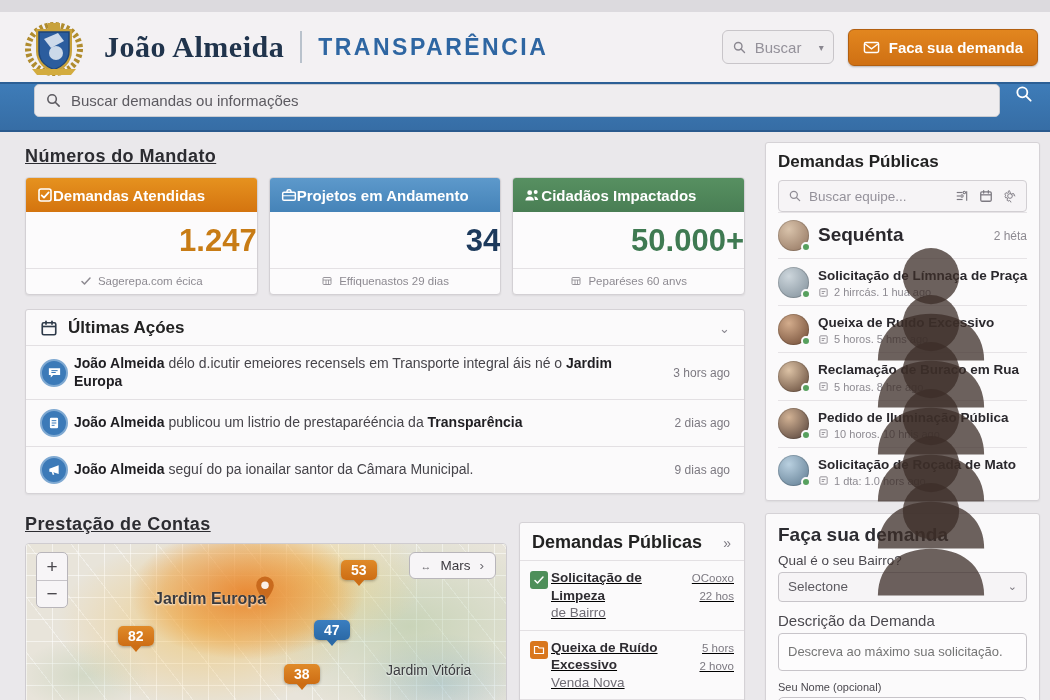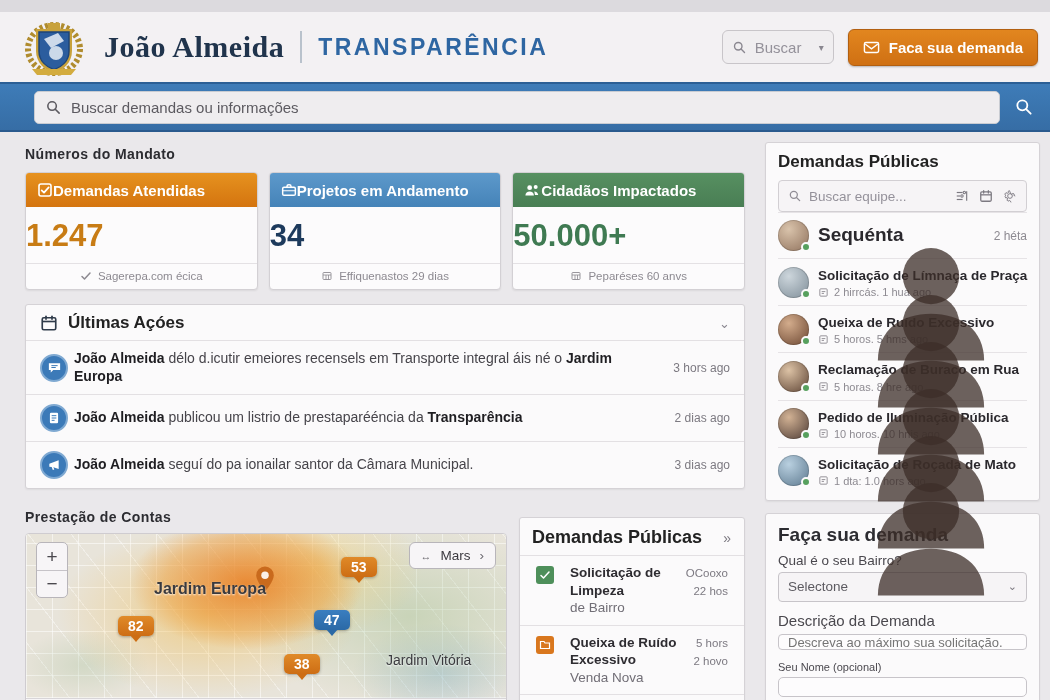--- a/index.html
+++ b/index.html
@@ -12,39 +12,39 @@
   .hdr-title { font-family:"Liberation Serif", serif; font-size:30px; font-weight:bold; color:#20344c; margin-left:18px; letter-spacing:.5px; }
   .hdr-sep { width:2px; height:32px; background:#b9c2cc; margin:0 16px; }
   .hdr-brand { font-size:23px; font-weight:600; color:#2e66a2; letter-spacing:2.5px; }
   .hdr-right { margin-left:auto; display:flex; align-items:center; gap:14px; }
   .hdr-search { width:112px; height:34px; border:1px solid #c8c5c9; border-radius:6px; background:#f0eef0; display:flex; align-items:center; gap:8px; padding:0 9px; color:#8a8790; }
   .hdr-search .txt { font-size:15px; color:#94919a; }
   .hdr-search .caret { margin-left:auto; font-size:10px; color:#8a8790; }
   .cta { height:37px; border-radius:6px; background:linear-gradient(#e2861f,#cf7013); border:1px solid #b25f10; color:#fff; font-size:15px; font-weight:bold; display:flex; align-items:center; gap:9px; padding:0 14px; box-shadow:0 1px 2px rgba(0,0,0,.25); cursor:pointer; }
 
   
-  .bluebar { height:50px; background:linear-gradient(#3e7cb8,#366da5); border-top:2px solid #2b5f95; border-bottom:2px solid #2a5a8e; display:flex; align-items:center; padding:0 16px 0 34px; gap:14px; }
+  .bluebar { height:50px; background:linear-gradient(#3e7cb8,#366da5); border-top:2px solid #2b5f95; border-bottom:2px solid #2a5a8e; display:flex; align-items:flex-start; padding:0 16px 0 34px; gap:14px; }
   .bigsearch { flex:1; height:33px; background:#efedef; border:1px solid #c9ccd2; border-radius:5px; display:flex; align-items:center; gap:9px; padding:0 10px; }
   .bigsearch .ph { font-size:15px; color:#5c5a60; }
   .bluebar .end-ic { color:#fff; }
 
   
   .main { display:flex; gap:20px; padding:10px 10px 0 25px; }
   .colL { width:720px; flex:0 0 auto; }
   .colR { width:275px; flex:0 0 auto; }
-  h2.sec { font-size:14px; font-weight:600; color:#2c2c31; letter-spacing:.4px; margin:4px 0 10px; }
+  h2.sec { font-size:18px; font-weight:600; color:#2c2c31; letter-spacing:.4px; margin:4px 0 10px;text-decoration:underline; }
 
   
   .cards { display:flex; gap:11px; }
   .card { flex:1; background:#fcfbfc; border:1px solid #d3d0d4; border-radius:4px; box-shadow:0 1px 2px rgba(0,0,0,.07); overflow:hidden; }
   .card-head { height:34px; display:flex; align-items:center; padding:0 11px; color:#fff; font-size:15px; font-weight:600; }
   .ch-orange { background:linear-gradient(#e6921f,#d4740f); }
   .ch-blue   { background:linear-gradient(#5d99cb,#4583b8); }
   .ch-green  { background:linear-gradient(#579061,#497e54); }
-  .card-val { text-align:left; font-size:31px; font-weight:bold; padding:11px 0 9px; }
+  .card-val { text-align:right; font-size:31px; font-weight:bold; padding:11px 0 9px; }
   .cv-orange { color:#c87c15; } .cv-navy { color:#1d3a5c; } .cv-green { color:#3f7a52; }
   .card-foot { border-top:1px solid #e4e1e4; font-size:11.5px; color:#8d8a91; text-align:center; padding:6px 4px 7px; display:flex; align-items:center; justify-content:center; gap:6px; }
 
   
   .panel { background:#fbfafb; border:1px solid #d5d2d6; border-radius:3px; box-shadow:0 1px 2px rgba(0,0,0,.06); }
   .acts { margin-top:14px; }
   .acts-head { display:flex; align-items:center; gap:10px; padding:8px 14px 7px; }
   .acts-head .t { font-size:17px; font-weight:600; color:#222; }
   .acts-head .chev { margin-left:auto; color:#8a8790; font-size:13px; }
   .act-row { border-top:1px solid #e3e0e3; display:flex; align-items:center; gap:6px; padding:9px 14px; }
@@ -80,21 +80,21 @@
   .map-label { position:absolute; font-size:16px; font-weight:600; color:#3a3a3e; text-shadow:0 1px 2px rgba(255,255,255,.9); }
   .map-label.small { font-size:14px; font-weight:400; }
   .map-pin { position:absolute; }
   .map-legend { border-top:1px solid #d8d5d8; background:#f7f5f7; height:28px; display:flex; align-items:center; gap:26px; padding:0 12px; }
 
   
   .dem-panel { flex:1; margin-top:14px; align-self:flex-start; }
   .dem-head { display:flex; align-items:center; padding:9px 12px 7px; }
   .dem-head .t { font-size:18px; font-weight:600; color:#222; }
   .dem-head .more { margin-left:auto; color:#7c7981; font-size:14px; letter-spacing:1px; }
-  .dem-item { border-top:1px solid #e3e0e3; display:flex; gap:16px; padding:8px 16px; }
+  .dem-item { border-top:1px solid #e3e0e3; display:flex; gap:3px; padding:8px 10px;text-decoration:underline; }
   .dem-ic { width:18px; height:18px; border-radius:3px; flex:0 0 auto; margin-top:2px; display:flex; align-items:center; justify-content:center; color:#fff; }
   .di-green { background:#4e8f5a; } .di-orange { background:#d9771e; } .di-blue { background:#2d72b8; }
   .dem-txt { flex:1; font-size:13.5px; line-height:1.3; }
   .dem-txt .t { font-weight:bold; color:#2e2c31; }
   .dem-txt .s { color:#716e76; }
   .dem-right { text-align:right; font-size:11.5px; color:#7c7981; line-height:1.6; white-space:nowrap; }
 
   
   .sb-panel { background:#fbfafb; border:1px solid #d5d2d6; border-radius:3px; box-shadow:0 1px 2px rgba(0,0,0,.06); padding:9px 12px 6px; }
   .sb-title { font-size:17px; font-weight:600; color:#222; margin-bottom:8px; }
@@ -113,21 +113,21 @@
   .sb-name { font-size:13.5px; font-weight:bold; color:#2a282d; line-height:1.2; white-space:nowrap; }
   .sb-meta { display:flex; align-items:center; gap:5px; font-size:11px; color:#8d8a91; margin-top:2px; }
   .sb-right { font-size:12px; color:#8d8a91; white-space:nowrap; }
 
   
   .form-panel { margin-top:12px; padding:10px 12px; }
   .form-title { font-size:19px; font-weight:600; color:#2c2c31; margin-bottom:7px; }
   .f-label { font-size:13.5px; color:#4a484e; margin:7px 0 4px; }
   .f-select { height:30px; border:1px solid #c7c4c9; border-radius:4px; background:#f6f4f6; display:flex; align-items:center; padding:0 9px; font-size:13.5px; color:#5c5a60; cursor:pointer; }
   .f-select .caret { margin-left:auto; color:#7c7981; font-size:11px; }
-  .f-input { width:100%; height:16px; border:1px solid #c7c4c9; border-radius:4px; background:#fdfcfd; font-size:13px; color:#5c5a60; padding:0 9px; font-family:"Liberation Sans",sans-serif; }
+  .f-input { width:100%; height:38px; border:1px solid #c7c4c9; border-radius:4px; background:#fdfcfd; font-size:13px; color:#5c5a60; padding:0 9px; font-family:"Liberation Sans",sans-serif; }
   .f-input.thin { height:20px; border-radius:5px; }
 
   .ic { display:inline-block; vertical-align:middle; flex:0 0 auto; }
 </style>
 </head>
 <body>
 
 <svg width="0" height="0" style="position:absolute">
   <defs>
     <symbol id="i-mag" viewBox="0 0 24 24">
@@ -351,39 +351,39 @@
         <div class="act-row">
           <span class="act-ic">
               <svg class="ic" width="14" height="14">
                 <use href="#i-mega"></use>
               </svg>
             </span>
           <span class="act-txt">
             <b>João Almeida</b>
             <span>seguí do pa ionailar santor da Câmara Municipal.</span>
           </span>
-          <span class="act-time">3 dias ago</span>
+          <span class="act-time">9 dias ago</span>
         </div>
       </div>
 
       <div class="pc-row">
         <div class="pc-left">
           <h2 class="sec" style="margin:6px 0 8px">Prestação de Contas</h2>
           <div class="map-box">
             <div class="map">
               <div class="zoomctl">
                 <div class="zb">+</div>
                 <div class="zb">−</div>
               </div>
               <div class="monthctl">
                 <span style="font-size:11px;color:#6c6a70">↔</span>
                 <span>Mars</span>
                 <span style="color:#6c6a70">›</span>
               </div>
-              <div class="marker mk-or" style="left:315px;top:23px">53</div>
+              <div class="marker mk-or" style="left:315px;top:16px">53</div>
               <div class="marker mk-or" style="left:92px;top:82px">82</div>
               <div class="marker mk-bl" style="left:288px;top:76px">47</div>
               <div class="marker mk-or" style="left:258px;top:120px">38</div>
               <svg class="map-pin" style="left:224px;top:30px;color:#c96a1d" width="30" height="30">
                   <use href="#i-pin"></use>
                 </svg>
               <div class="map-label" style="left:128px;top:46px">Jardim Europa</div>
               <div class="map-label small" style="left:360px;top:118px">Jardim Vitória</div>
             </div>
             <div class="map-legend">

